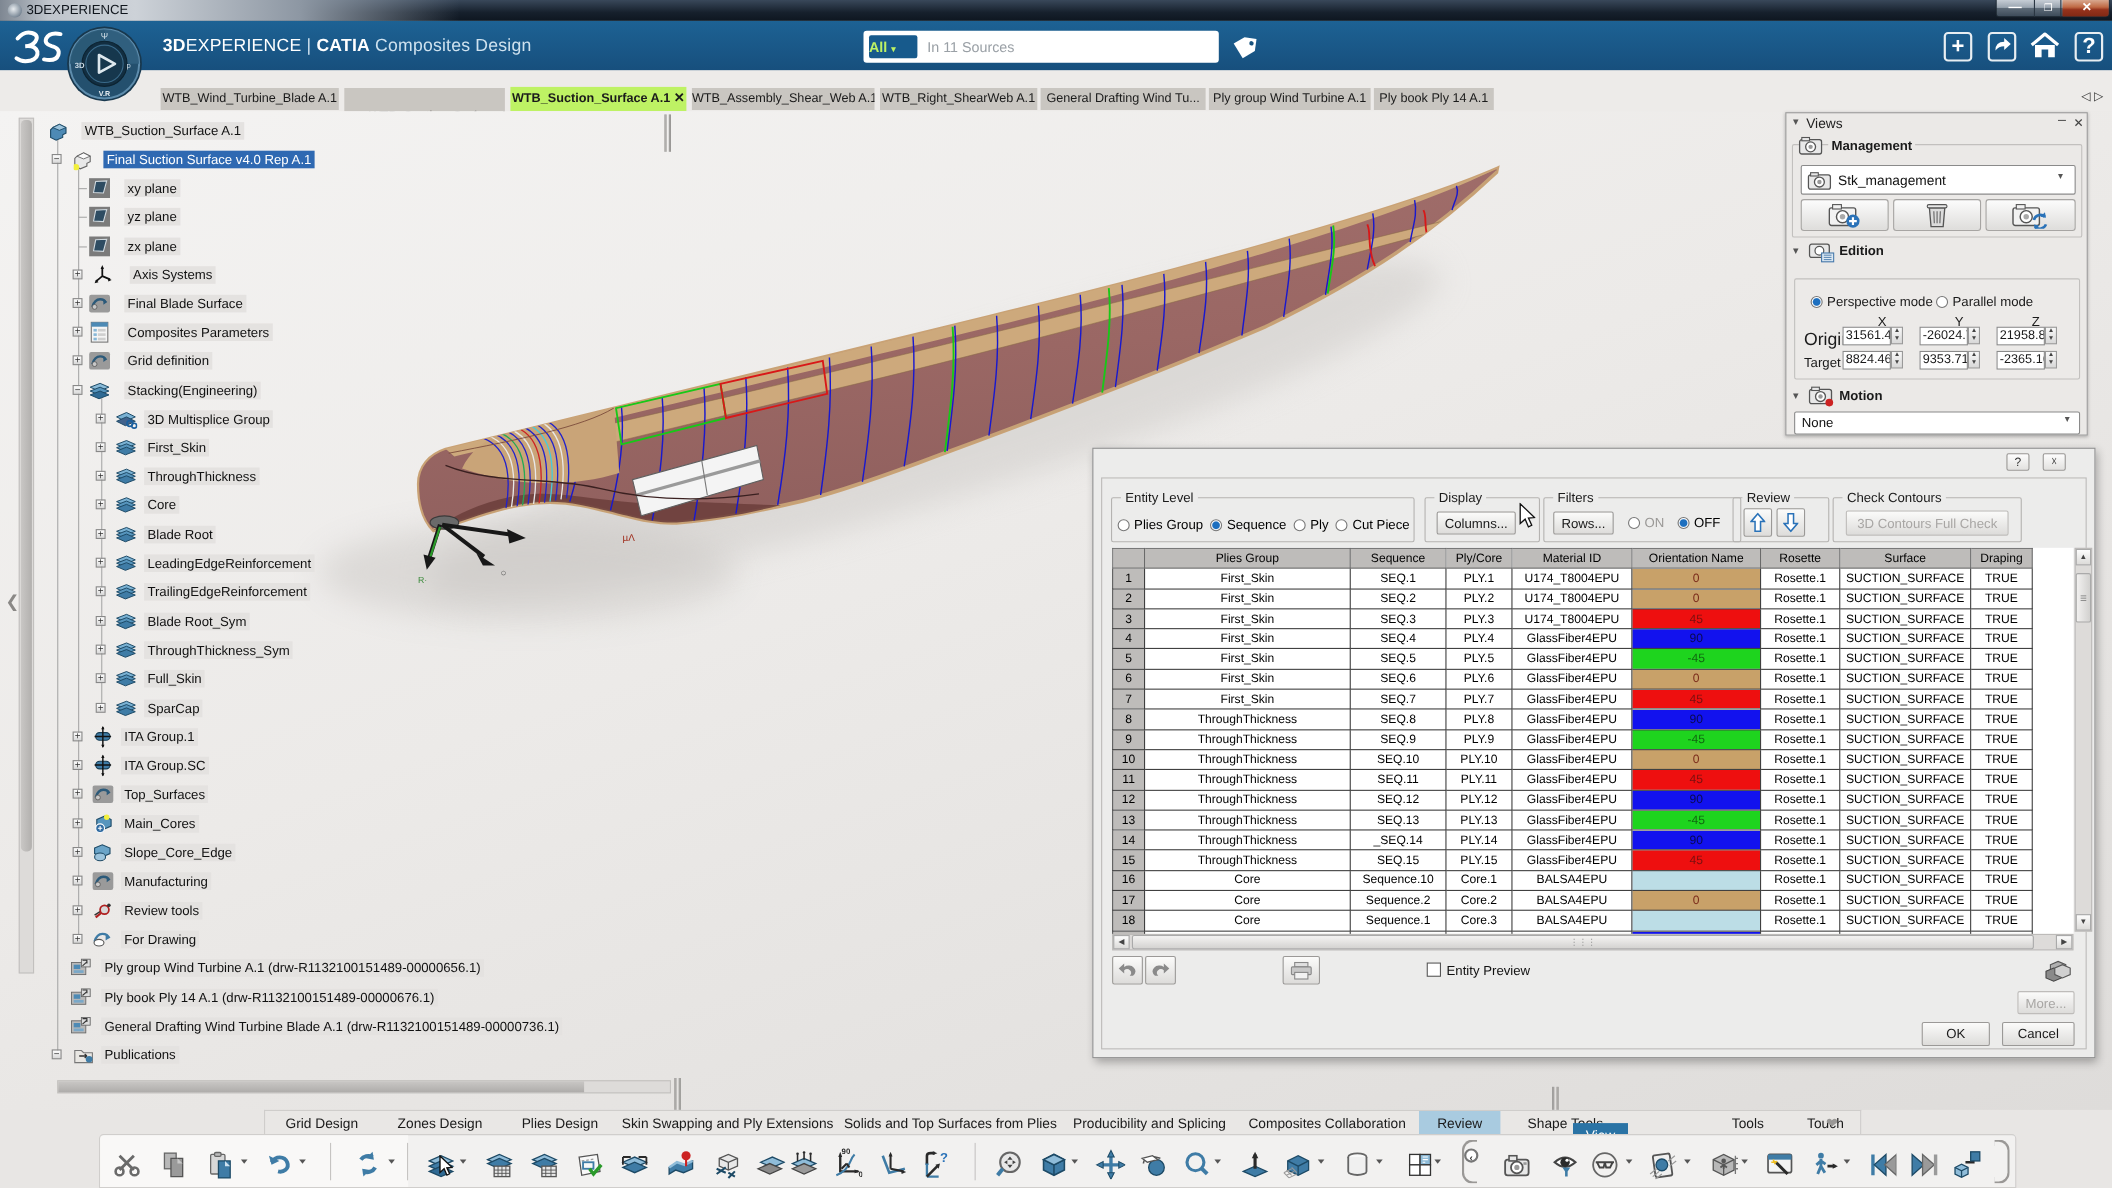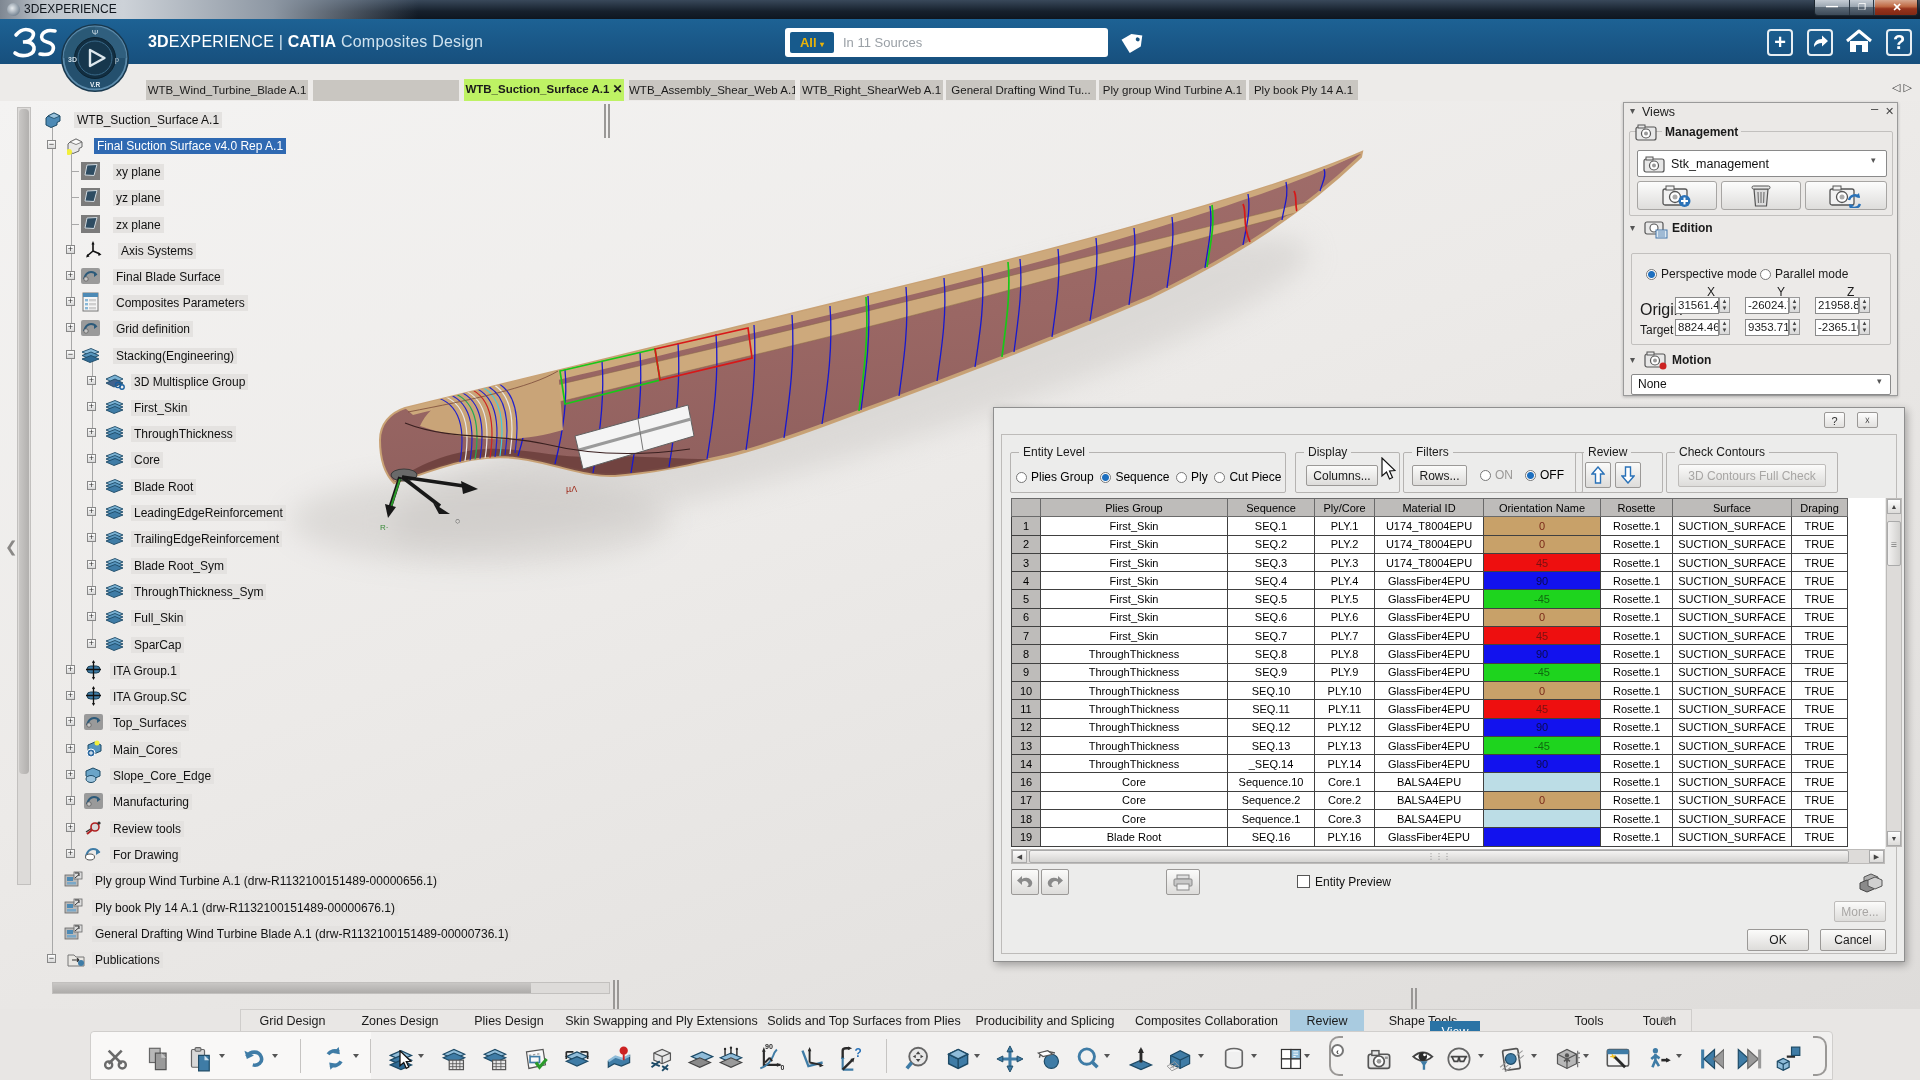--- a/index.html
+++ b/index.html
@@ -11,21 +11,21 @@
 #titletext{position:absolute;left:24px;top:2px;font-size:12px;color:#10161d}
 
 #appbar{position:absolute;left:0;top:19px;width:1920px;height:45px;background:linear-gradient(#1d6294,#174f7d)}
 #brand{position:absolute;left:148px;top:14px;font-size:16px;letter-spacing:-0.2px;color:#fff;letter-spacing:.2px}
 #brand b{font-weight:bold}
 #brand .lt{color:#cfe2ef;font-weight:normal}
 #compass{position:absolute;left:60px;top:4px;width:70px;height:70px;z-index:50}
 .hicon{position:absolute;top:10px;width:26px;height:27px;border:2px solid #e8eef2;border-radius:4px;color:#fff;font-size:20px;text-align:center;line-height:23px;font-weight:bold}
 
 #search{position:absolute;left:785px;top:9px;width:323px;height:29px;background:#fff;border-radius:3px}
-#allbtn{position:absolute;left:5px;top:4px;width:44px;height:21px;background:#175a8c;border-radius:2px;color:#eab308;font-size:13px;font-weight:bold;text-align:center;line-height:21px}
+#allbtn{position:absolute;left:5px;top:4px;width:44px;height:21px;background:#175a8c;border-radius:2px;color:#bef264;font-size:13px;font-weight:bold;text-align:left;line-height:21px}
 #searchph{position:absolute;left:58px;top:7px;font-size:13px;color:#9aa0a6}
 
 #tabstrip{position:absolute;left:0;top:64px;width:1920px;height:37px;background:#edebe9}
 .dtab{position:absolute;top:16px;height:20px;background:#c9c6c1;color:#1b1b1b;font-size:11.5px;line-height:20px;padding:0 2px;white-space:nowrap;text-align:center;overflow:hidden}
 .dtab.active{background:#bef264;font-weight:bold;top:15px;height:22px}
 
 #viewport{position:absolute;left:0;top:101px;width:1920px;height:908px;background:linear-gradient(160deg,#f4f3f2 0%,#eceae8 45%,#dedcda 100%)}
 
 .trow{position:absolute;height:18px;white-space:nowrap}
 .tlabel{display:inline-block;background:#e4e2e0;color:#111;font-size:12px;padding:0 3px;line-height:16px}
@@ -794,20 +794,31 @@
               <td>SUCTION_SURFACE</td>
               <td>TRUE</td>
             </tr>
             <tr>
               <td class="num">14</td>
               <td>ThroughThickness</td>
               <td>_SEQ.14</td>
               <td>PLY.14</td>
               <td>GlassFiber4EPU</td>
               <td style="background:#1212ee;color:#0a0a50">90</td>
+              <td>Rosette.1</td>
+              <td>SUCTION_SURFACE</td>
+              <td>TRUE</td>
+            </tr>
+            <tr>
+              <td class="num">15</td>
+              <td>ThroughThickness</td>
+              <td>SEQ.15</td>
+              <td>PLY.15</td>
+              <td>GlassFiber4EPU</td>
+              <td style="background:#ee0f0f;color:#7a1010">45</td>
               <td>Rosette.1</td>
               <td>SUCTION_SURFACE</td>
               <td>TRUE</td>
             </tr>
             <tr>
               <td class="num">16</td>
               <td>Core</td>
               <td>Sequence.10</td>
               <td>Core.1</td>
               <td>BALSA4EPU</td>

